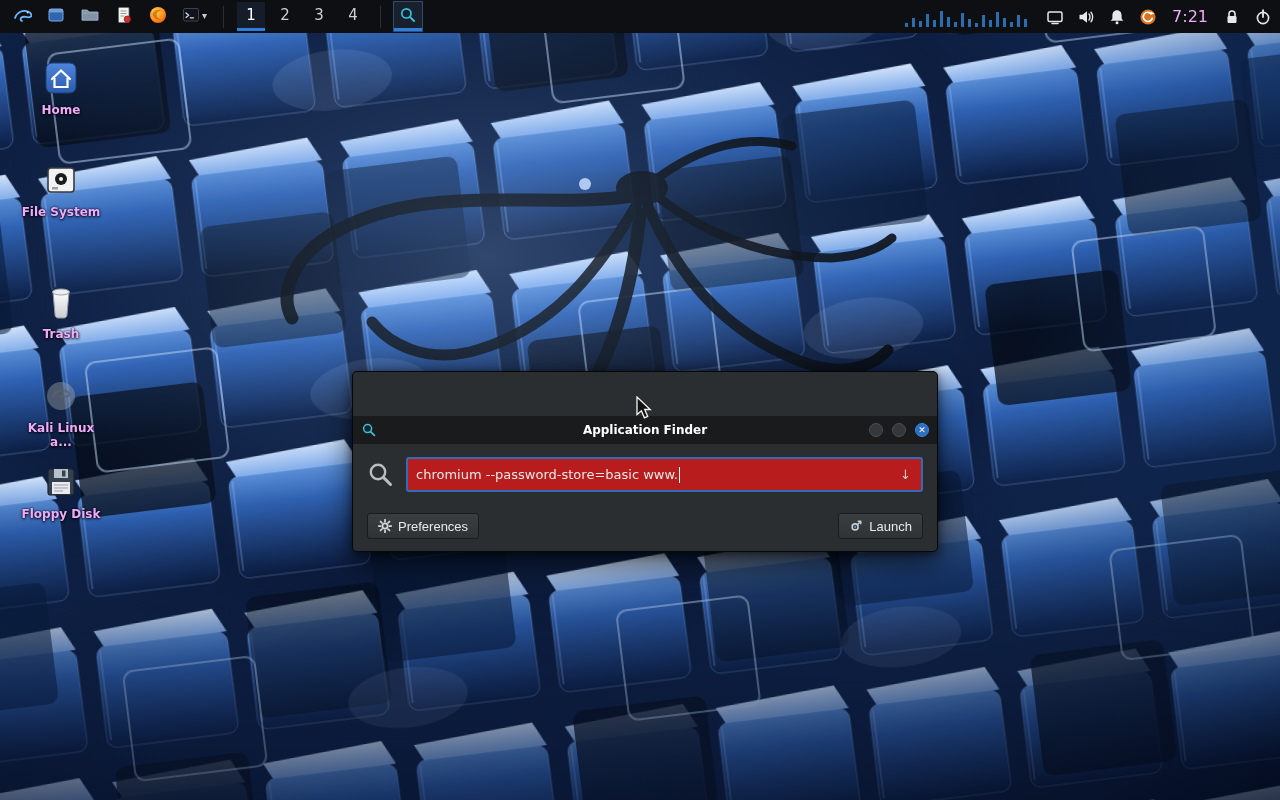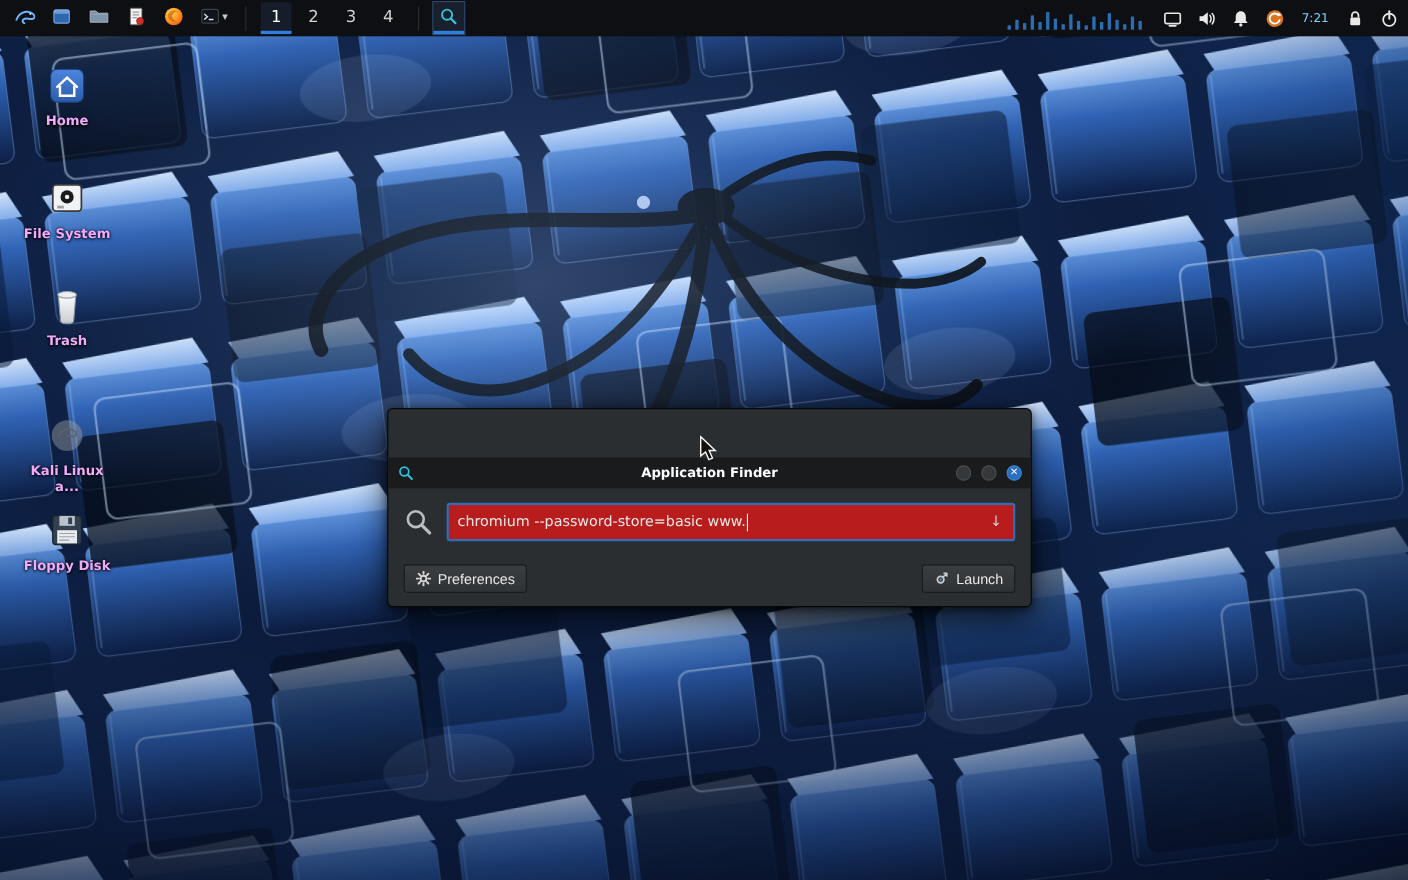--- a/index.html
+++ b/index.html
@@ -21,21 +21,21 @@
   .picon { width:20px; height:20px; display:block; }
   .picon-sm { width:18px; height:18px; display:block; }
   .chev { font-size:10px; color:#c8c8c8; margin-left:1px; }
   .psep { width:1px; height:22px; background:#2b2f34; margin:0 7px; }
   .ws { width:28px; height:29px; display:flex; align-items:center; justify-content:center;
         color:#cfcfcf; font-size:15px; cursor:pointer; border-bottom:3px solid transparent; }
   .ws.active { color:#ffffff; background:rgba(110,160,255,.10); border-bottom:3px solid #2f7fe0; }
   .task-active { background:rgba(110,160,255,.12); border-bottom:3px solid #2f7fe0;
                  outline:1px solid rgba(90,150,230,.45); }
   .tray-icon { width:18px; height:18px; display:block; cursor:pointer; }
-  .clock { color:#7dd3fc; font-size:11px; padding:0 2px; cursor:pointer; }
+  .clock { color:#f0abfc; font-size:16px; padding:0 2px; cursor:pointer; }
   .pgraph { width:130px; height:22px; opacity:.85; }
 
   
   .desk-items { position:absolute; left:15px; top:55px; width:92px; z-index:10; }
   .desk-item { position:absolute; left:0; width:92px; display:flex; flex-direction:column;
                align-items:center; cursor:pointer; }
   .desk-item .dicon { width:38px; height:38px; display:flex; align-items:center; justify-content:center; }
   .desk-item .dlabel { margin-top:6px; font-size:12px; color:#f0abfc; text-align:center;
                        text-shadow:0 1px 3px rgba(0,0,0,.95), 0 0 2px rgba(0,0,0,.9);font-weight:bold; }
 
@@ -287,21 +287,21 @@
         <svg width="36" height="36" viewBox="0 0 36 36">
           <rect x="5" y="6" width="26" height="24" rx="3" fill="#f2f3f5" stroke="#3a3a3a" stroke-width="1.6"></rect>
           <circle cx="18" cy="17" r="6" fill="#1b1b1b"></circle>
           <circle cx="18" cy="17" r="2" fill="#f2f3f5"></circle>
           <rect x="9" y="25" width="6" height="2.5" fill="#9aa0a6"></rect>
         </svg>
       </div>
       <div class="dlabel">File System</div>
     </div>
 
-    <div class="desk-item" style="top:204px;">
+    <div class="desk-item" style="top:228px;">
       <div class="dicon">
         <svg width="34" height="36" viewBox="0 0 34 36">
           <defs>
               <linearGradient id="trg" x1="0" y1="0" x2="0" y2="1">
             <stop offset="0" stop-color="#fdfdfe"></stop>
                 <stop offset="1" stop-color="#c9ccd2"></stop>
               </linearGradient>
             </defs>
           <path d="M9,8 H25 L23,31 C23,32.6 21.6,34 20,34 H14 C12.4,34 11,32.6 11,31 Z" fill="url(#trg)" stroke="#8e949c" stroke-width="1"></path>
           <ellipse cx="17" cy="8" rx="8.5" ry="3" fill="#eceff2" stroke="#9aa0a8" stroke-width="1"></ellipse>

